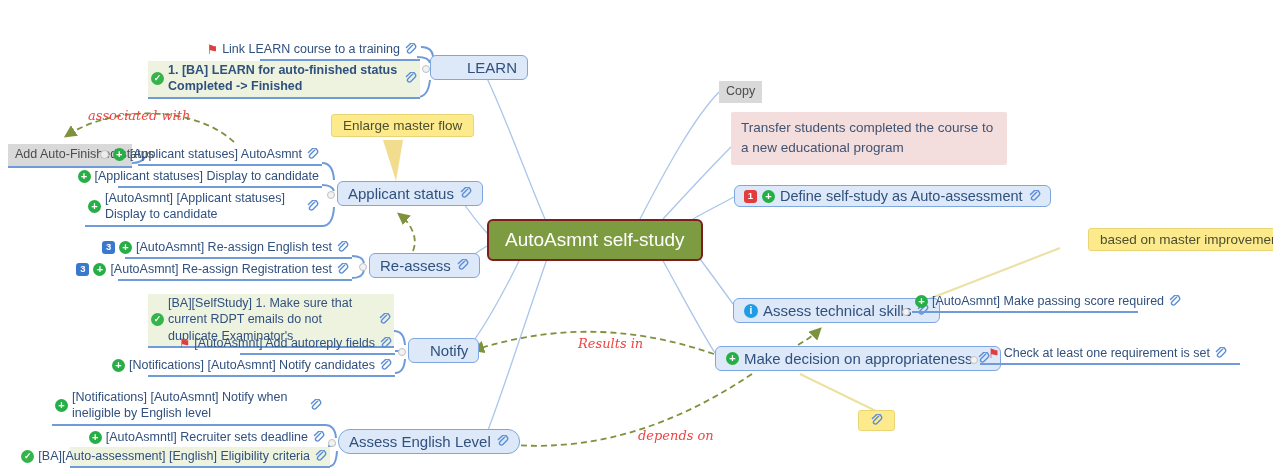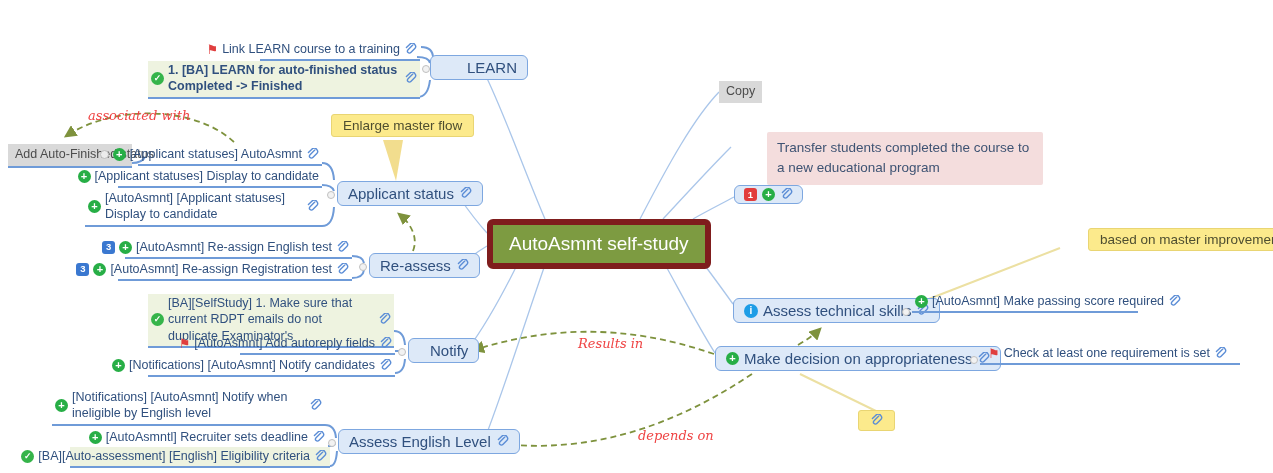--- a/index.html
+++ b/index.html
@@ -3,21 +3,21 @@
 <meta charset="utf-8">
 <style>
   html,body{margin:0;padding:0;background:#ffffff;}
   #map{position:relative;width:1273px;height:473px;overflow:hidden;
        font-family:"Liberation Sans",sans-serif;}
   #wires{position:absolute;left:0;top:0;z-index:0;}
 
   .node{position:absolute;z-index:2;display:flex;align-items:center;gap:5px;
         background:#dde9f8;border:1.5px solid #7da7e0;border-radius:6px;
         padding:3px 10px;font-size:15px;color:#30507e;white-space:nowrap;}
-  .central{background:#7d9b41;border:6px solid #7f1d1d;color:#ffffff;
+  .central{background:#7d9b41;border:2px solid #7f1d1d;color:#ffffff;
            font-size:19px;padding:8px 16px;border-radius:6px;}
 
   .row{position:absolute;z-index:2;display:flex;align-items:center;gap:4px;
        font-size:12.5px;color:#30507e;border-bottom:2px solid #6f9bd8;
        padding:1px 3px 2px 3px;box-sizing:border-box;}
   .row.r{justify-content:flex-end;text-align:right;}
   .row .txt{line-height:1.3;}
   .nowrap{white-space:nowrap;}
 
   .graybox{position:absolute;z-index:2;background:#d9d9d9;color:#4c4c4c;
@@ -264,40 +264,41 @@
   <div class="row r greenbg nowrap" style="left:70px;top:447px;width:260px;">
     <span class="ic ic-check">✓</span>
     <span class="txt">[BA][Auto-assessment] [English] Eligibility criteria</span>
     <span class="ic ic-link">
         <svg viewBox="0 0 16 16">
           <path d="M10.8 2.6 L5 8.4 a2.4 2.4 0 0 0 3.4 3.4 L13 7.2 a4.1 4.1 0 1 0 -5.8 -5.8 L3 5.6" fill="none" stroke="#5b8dd6" stroke-width="1.7" stroke-linecap="round"></path>
         </svg>
       </span>
   </div>
   <div class="dot" style="left:328px;top:439px;"></div>
-  <div class="node" style="left:338px;top:429px;">
+  <div class="node" style="left:338px;top:429px;border-radius:12px;">
     <span class="txt">Assess English Level</span>
     <span class="ic ic-link">
         <svg viewBox="0 0 16 16">
           <path d="M10.8 2.6 L5 8.4 a2.4 2.4 0 0 0 3.4 3.4 L13 7.2 a4.1 4.1 0 1 0 -5.8 -5.8 L3 5.6" fill="none" stroke="#5b8dd6" stroke-width="1.7" stroke-linecap="round"></path>
         </svg>
       </span>
   </div>
 
   <div class="graybox" style="left:719px;top:81px;white-space:nowrap;">
     <span class="txt">Copy</span>
   </div>
 
-  <div class="pinkbox" style="left:731px;top:132px;width:256px;margin-left:36px;">
+  <div class="pinkbox" style="left:731px;top:112px;width:256px;">
     <span class="txt">Transfer students completed the course to a new educational program</span>
   </div>
 
   <div class="node" style="left:734px;top:185px;font-size:14.5px;padding:2px 9px;">
     <span class="ic ic-b1">1</span>
     <span class="ic ic-plus">+</span>
+    <span class="txt">Define self-study as Auto-assessment</span>
     <span class="ic ic-link">
         <svg viewBox="0 0 16 16">
           <path d="M10.8 2.6 L5 8.4 a2.4 2.4 0 0 0 3.4 3.4 L13 7.2 a4.1 4.1 0 1 0 -5.8 -5.8 L3 5.6" fill="none" stroke="#5b8dd6" stroke-width="1.7" stroke-linecap="round"></path>
         </svg>
       </span>
   </div>
 
   <div class="yellow" style="left:1088px;top:228px;">
     <span class="txt">based on master improvements</span>
   </div>

